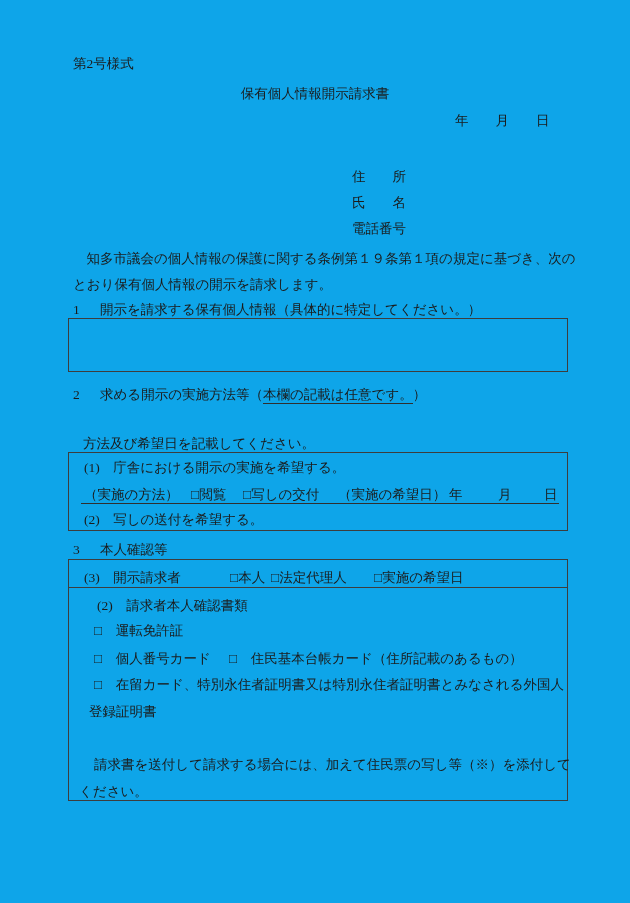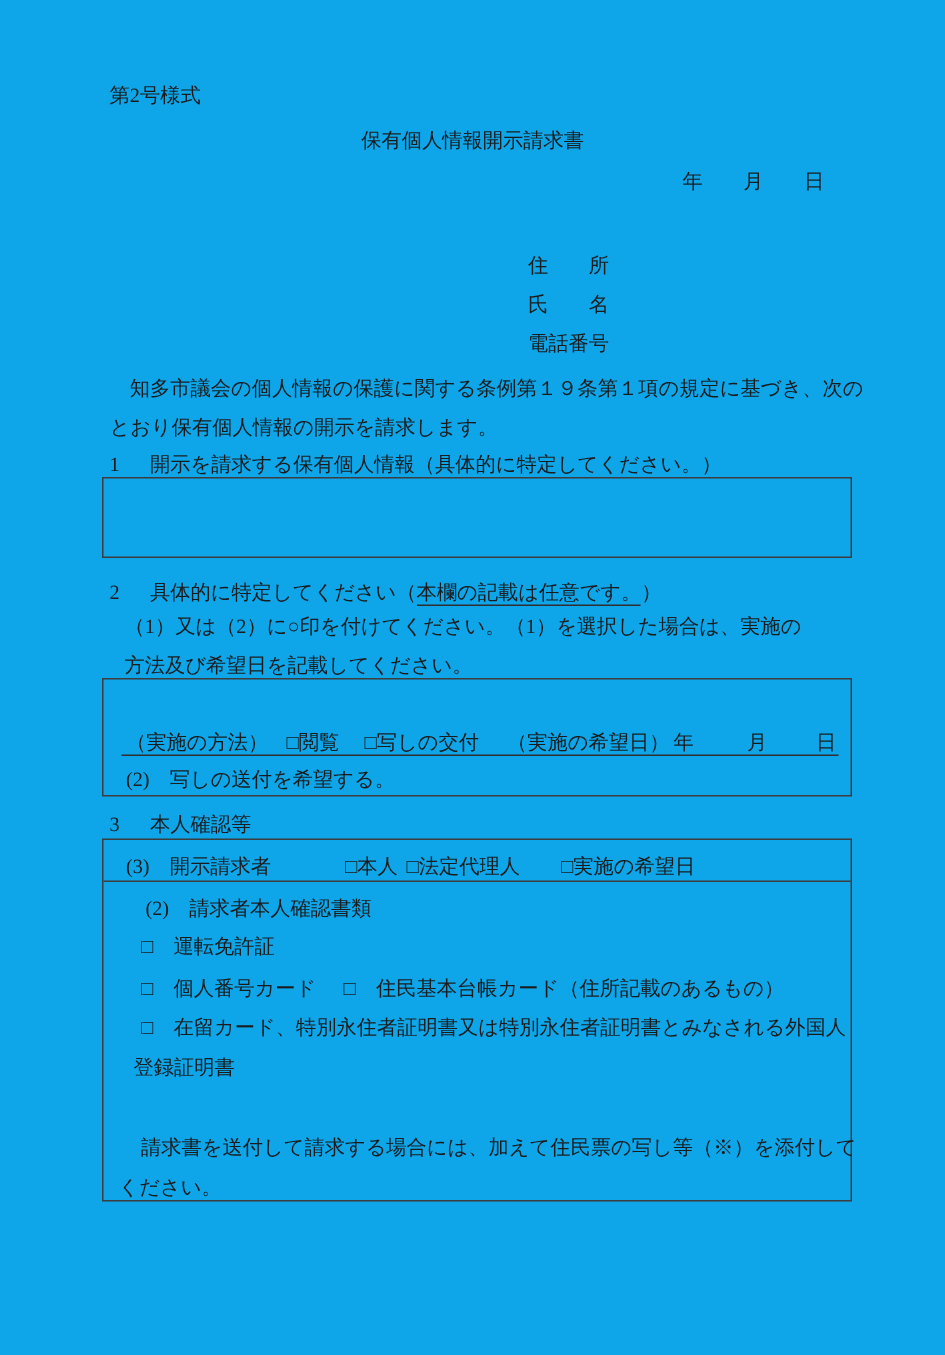--- a/index.html
+++ b/index.html
@@ -73,25 +73,25 @@
   <div class="line" id="phone-label">電話番号</div>
 
   <div class="line" id="intro1">　知多市議会の個人情報の保護に関する条例第１９条第１項の規定に基づき、次の</div>
   <div class="line" id="intro2">とおり保有個人情報の開示を請求します。</div>
 
   <div class="num" id="h1-num">1</div>
   <div class="line" id="h1-txt">開示を請求する保有個人情報（具体的に特定してください。）</div>
   <div id="box1"></div>
 
   <div class="num" id="h2-num">2</div>
-  <div class="line" id="h2-txt"><span>具体的に特定してください（</span><span class="u">本欄の記載は任意です。</span><span>）</span></div>
-  <div class="line" id="s2-note1">（1）又は（2）に○印を付けてください。（1）を選択した場合は、実施の</div>
+  <div class="line" id="h2-txt"><span>求める開示の実施方法等（</span><span class="u">本欄の記載は任意です。</span><span>）</span></div>
   <div class="line" id="s2-note2">方法及び希望日を記載してください。</div>
 
   <div id="box2">
+    <div class="line" id="opt1">(1)　庁舎における開示の実施を希望する。</div>
     <div id="method-row">
       <span id="m-label">（実施の方法）</span>
       <span id="m-view">□閲覧</span>
       <span id="m-copy">□写しの交付</span>
       <span id="m-date">（実施の希望日）</span>
       <span id="m-year">年</span>
       <span id="m-month">月</span>
       <span id="m-day">日</span>
     </div>
     <div class="line" id="opt2">(2)　写しの送付を希望する。</div>

